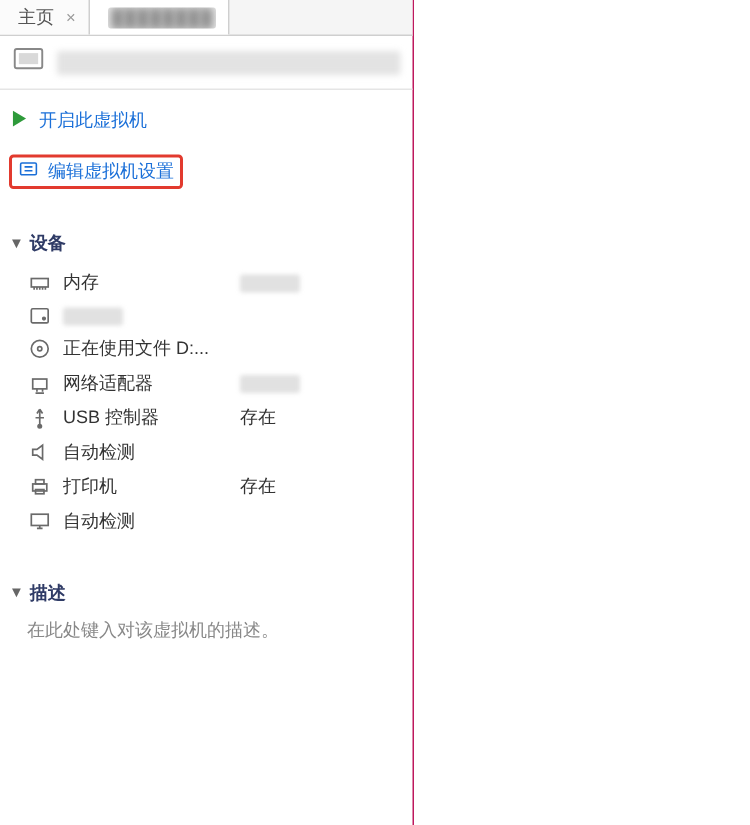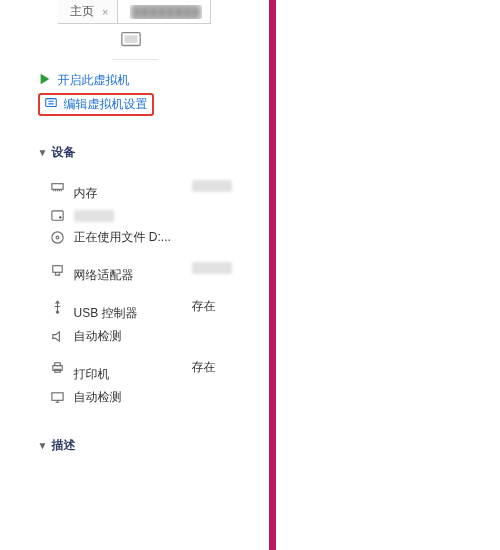--- a/index.html
+++ b/index.html
@@ -8,24 +8,23 @@
     font-size: 12px;
     color: #333;
     background: #fff;
     width: 500px;
     height: 550px;
     overflow: hidden;
   }
   .panel {
     width: 276px;
     height: 550px;
-    border-right: 7px solid #be185d;
+    border-right: 1px solid #be185d;
     display: flex;
     flex-direction: column;
-    align-items: center;
   }
   
   .tab-strip {
     display: flex;
     align-items: stretch;
     height: 24px;
     background: #f5f5f5;
     border-bottom: 1px solid #cfcfcf;
   }
   .tab {
@@ -60,36 +59,36 @@
   }
   .title-bar .big-icon svg { width: 22px; height: 22px; }
   .title-bar .title-blur {
     flex: 1;
     height: 16px;
     background: rgba(200,200,200,0.5);
     filter: blur(2px);
     border-radius: 2px;
   }
   
-  .content { padding: 10px 30px; }
+  .content { padding: 10px 6px; }
   .action-link {
     display: flex;
     align-items: center;
     gap: 6px;
     color: #1a6fd8;
     padding: 2px 0;
     cursor: pointer;
   }
   .action-link svg { width: 14px; height: 14px; flex-shrink:0;}
   .highlight-box {
     border: 2px solid #e23a2e;
     border-radius: 3px;
     padding: 1px 4px;
     display: inline-flex;
-    margin-top: 2px;
+    margin-top: 12px;
   }
   
   .section { margin-top: 28px; }
   .section-head {
     display: flex;
     align-items: center;
     gap: 4px;
     color: #2f3b66;
     font-weight: 600;
     margin-bottom: 6px;
@@ -97,21 +96,21 @@
   .section-head .disclosure { color: #666; font-size: 10px;}
   
   .dev-row {
     display: flex;
     align-items: center;
     padding: 3px 0 3px 12px;
     gap: 8px;
   }
   .dev-row .icon { width: 16px; display:flex; justify-content:center;}
   .dev-row .icon svg { width: 15px; height: 15px; stroke:#6a6a6a; fill:none;}
-  .dev-row .name { width: 110px; color:#333;margin-top:15px;}
+  .dev-row .name { width: 110px; color:#333;}
   .dev-row .val { color:#333; white-space:nowrap; overflow:hidden; text-overflow:ellipsis; max-width:110px;}
   .val-blur {
     width: 40px;
     height: 12px;
     background: rgba(200,200,200,0.55);
     filter: blur(1.5px);
     border-radius:2px;
   }
   
   .desc-text { color:#888; padding: 2px 0 0 12px; }
@@ -260,16 +259,17 @@
         <span class="val">自动检测</span>
       </div>
     </div>
 
     
     <div class="section">
       <div class="section-head">
         <span class="disclosure">▼</span>
         <span>描述</span>
       </div>
+      <div class="desc-text">在此处键入对该虚拟机的描述。</div>
     </div>
 
   </div>
 </div>
 
 </body></html>

